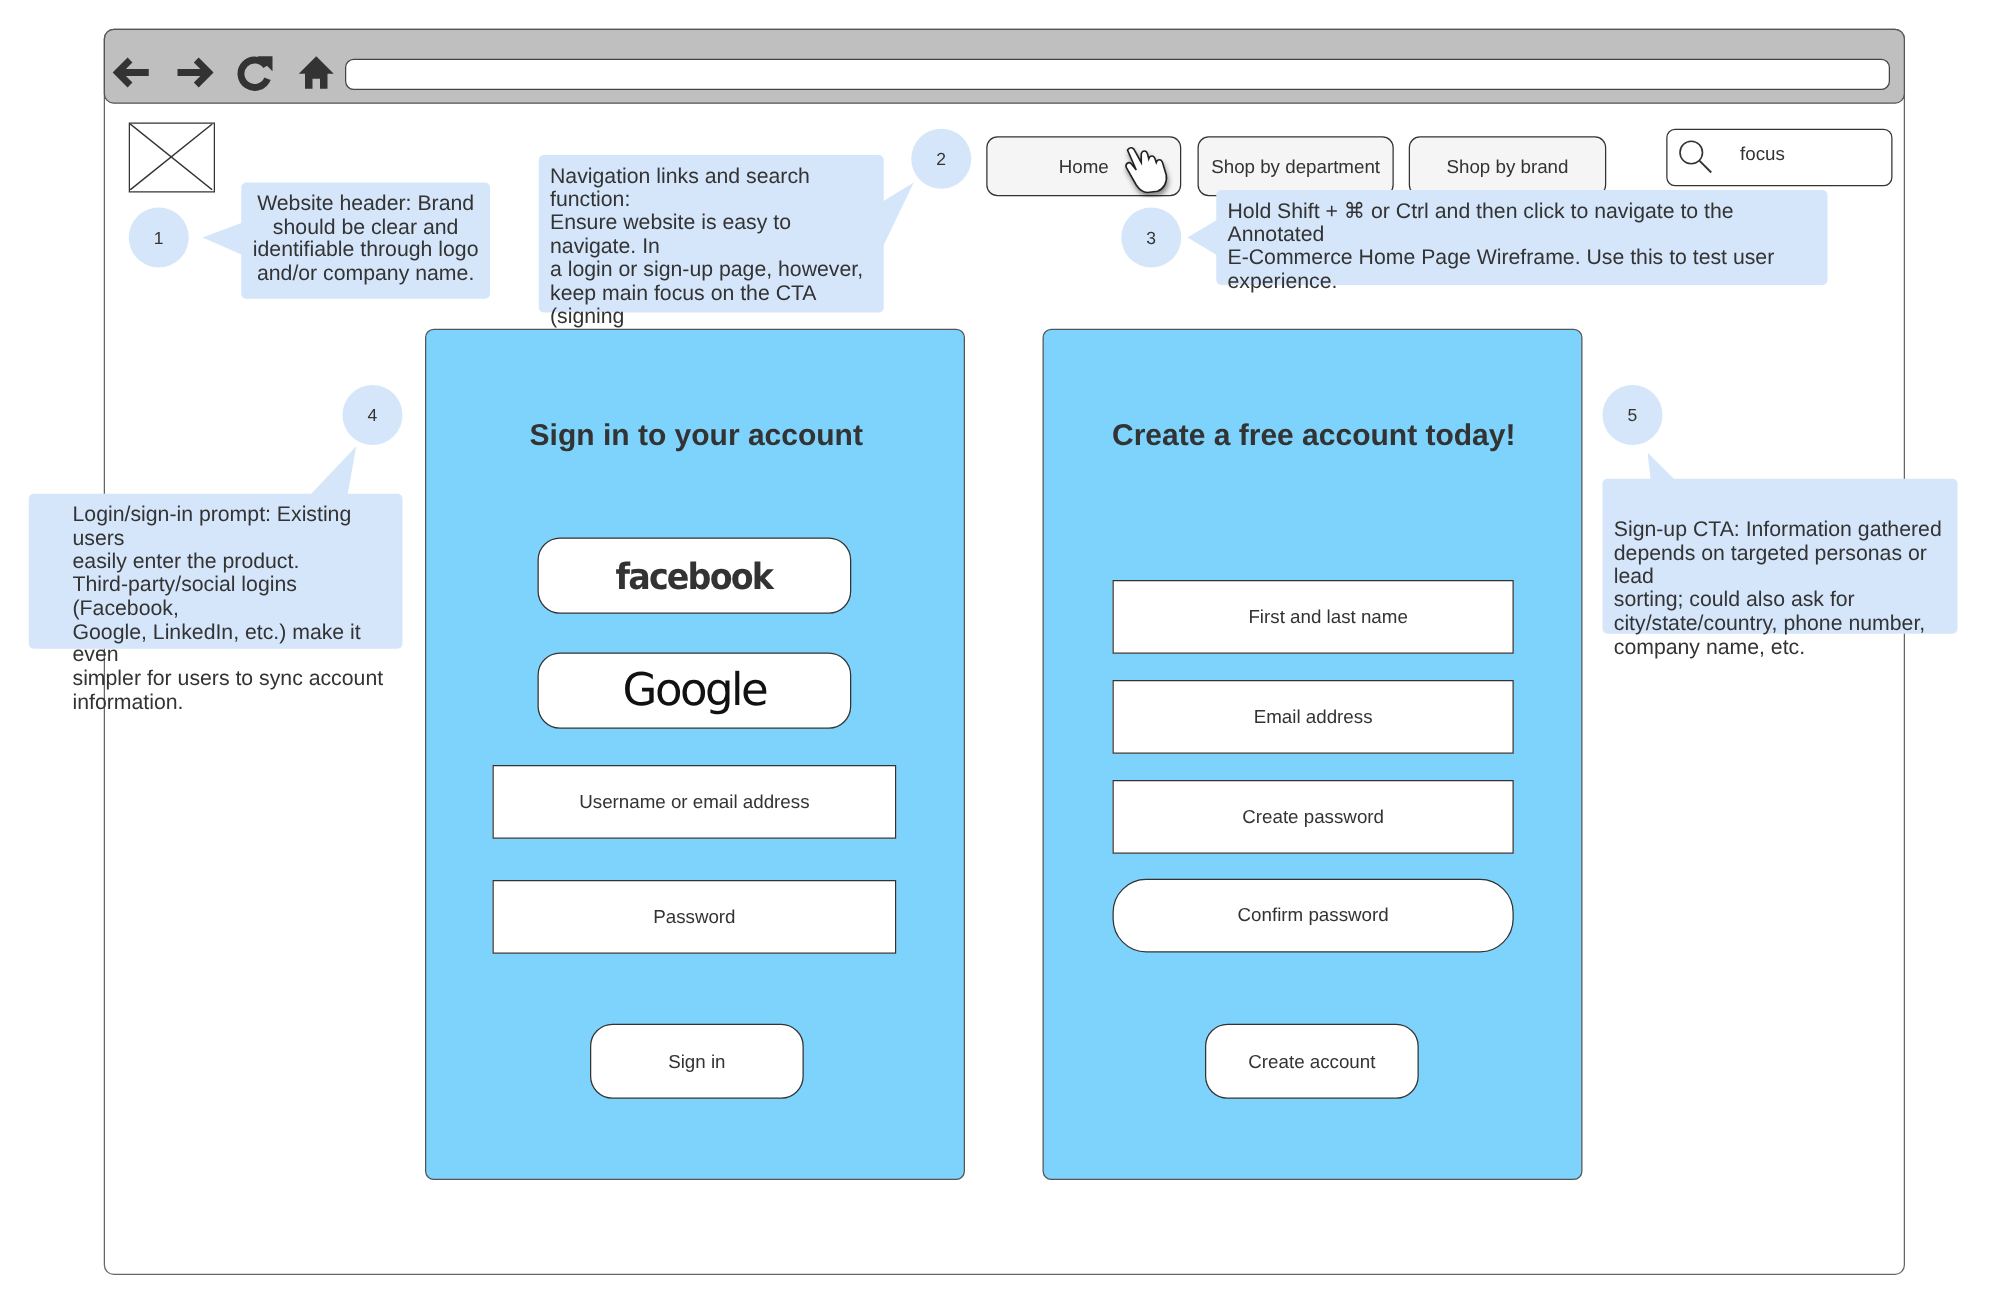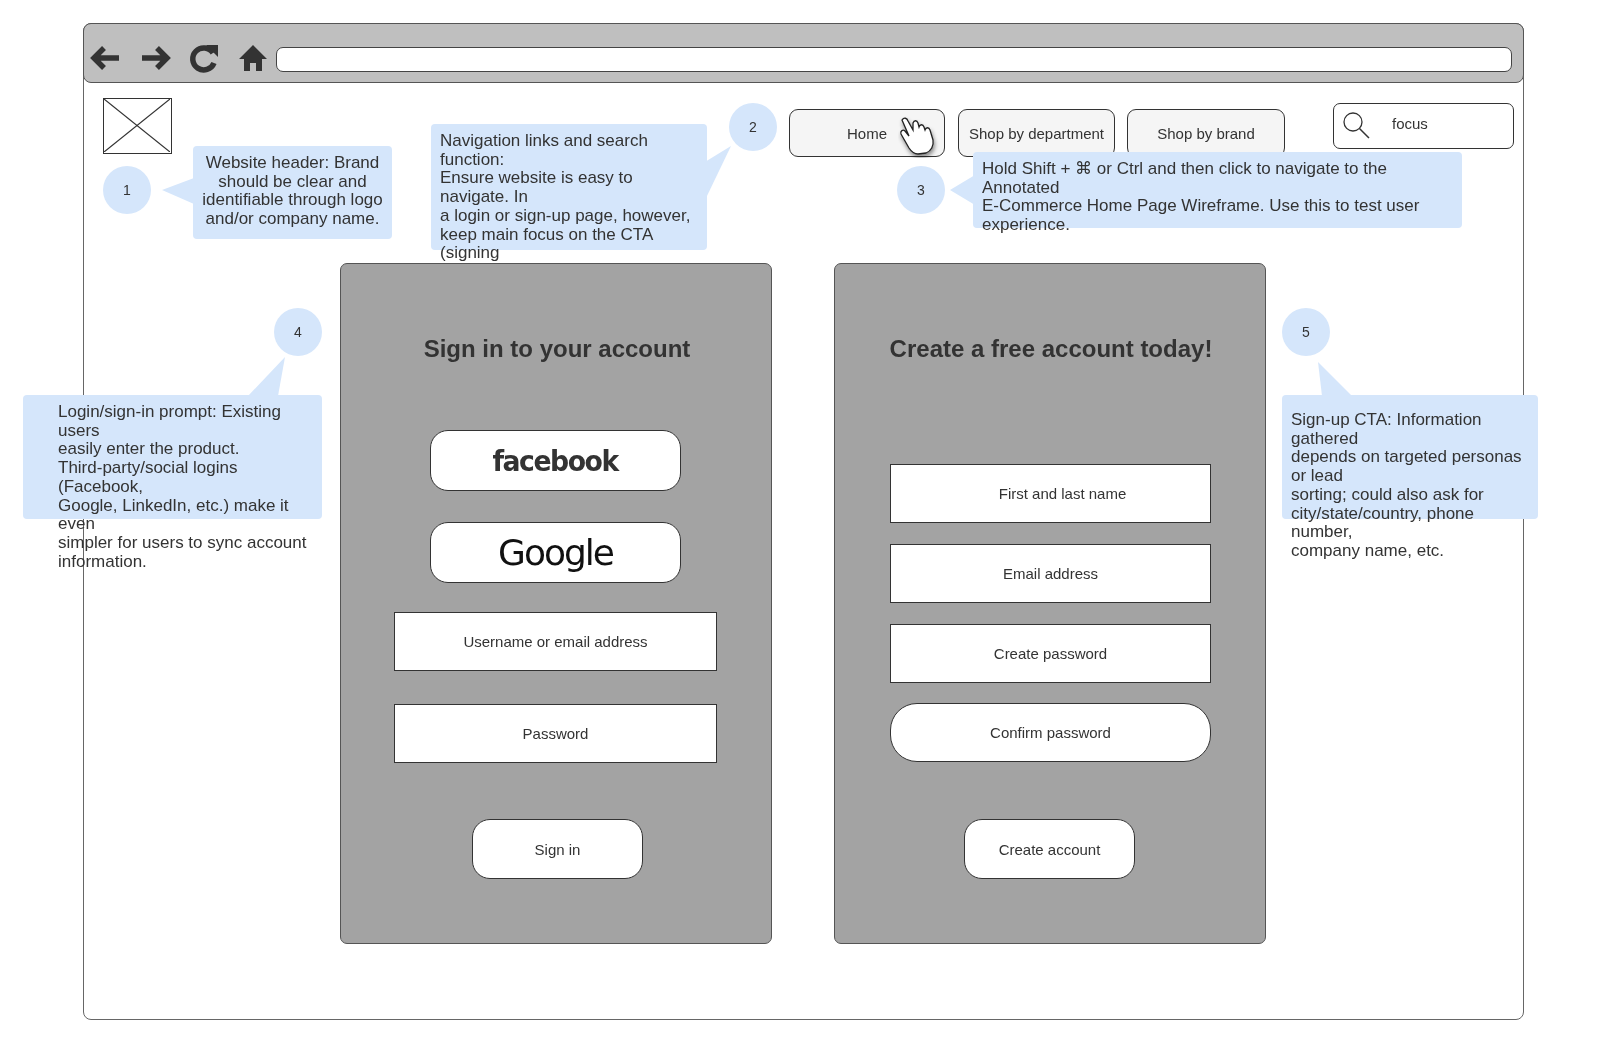--- a/index.html
+++ b/index.html
@@ -26,21 +26,21 @@
             border-radius: 7px; background: #fff; }
   .search-text { left: 1392px; top: 115px; font-size: 15px; color: #333; }
 
   
   .badge { width: 48px; height: 48px; border-radius: 50%; background: #d5e6fb;
            font-size: 14px; display: flex; align-items: center; justify-content: center; color: #333; }
   .note { background: #d5e6fb; border-radius: 4px; font-size: 17px; line-height: 18.7px;
           color: #333; padding: 8px 9px; white-space: pre-line; }
 
   
-  .card { top: 263px; width: 432px; height: 681px; background: #a3a3a3;
+  .card { top: 263px; width: 432px; height: 681px; background: #7dd3fc;
           border: 1.3px solid #555; border-radius: 7px; padding-left: 12px; }
   .card-title { font-size: 24px; font-weight: bold; color: #333; text-align: center; width: 432px; }
   .social-btn { width: 251px; height: 61px; border: 1.3px solid #333; border-radius: 18px; background: #fff;
                 display: flex; align-items: center; justify-content: center; }
   .fb-text { font-family: "DejaVu Sans", sans-serif; font-weight: bold; font-size: 29px; color: #333;
              letter-spacing: -1.6px; transform: scaleX(0.92); }
   .g-text { font-family: "DejaVu Sans", sans-serif; font-size: 36px; color: #111; letter-spacing: -2px; }
   .field { width: 323px; height: 59px; border: 1.5px solid #333; background: #fff;
            display: flex; align-items: center; justify-content: center; font-size: 15px; color: #333; }
   .field-r { width: 321px; }
@@ -208,17 +208,17 @@
 information.</div>
 
 <div class="abs badge" style="left:1282px; top:308px;">
     <span>5</span>
   </div>
 <div class="abs" style="left:1318px; top:360px;">
   <svg width="40" height="40">
       <polygon points="0,2 4,36 34,36" fill="#d5e6fb"></polygon>
     </svg>
 </div>
-<div class="abs note" style="left:1282px; top:395px; width:256px; height:124px; padding-top:16px;">Sign-up CTA: Information gathered
+<div class="abs note" style="left:1282px; top:383px; width:284px; height:124px; padding-top:32px;">Sign-up CTA: Information gathered
 depends on targeted personas or lead
 sorting; could also ask for
 city/state/country, phone number,
 company name, etc.</div>
 
 </body></html>

